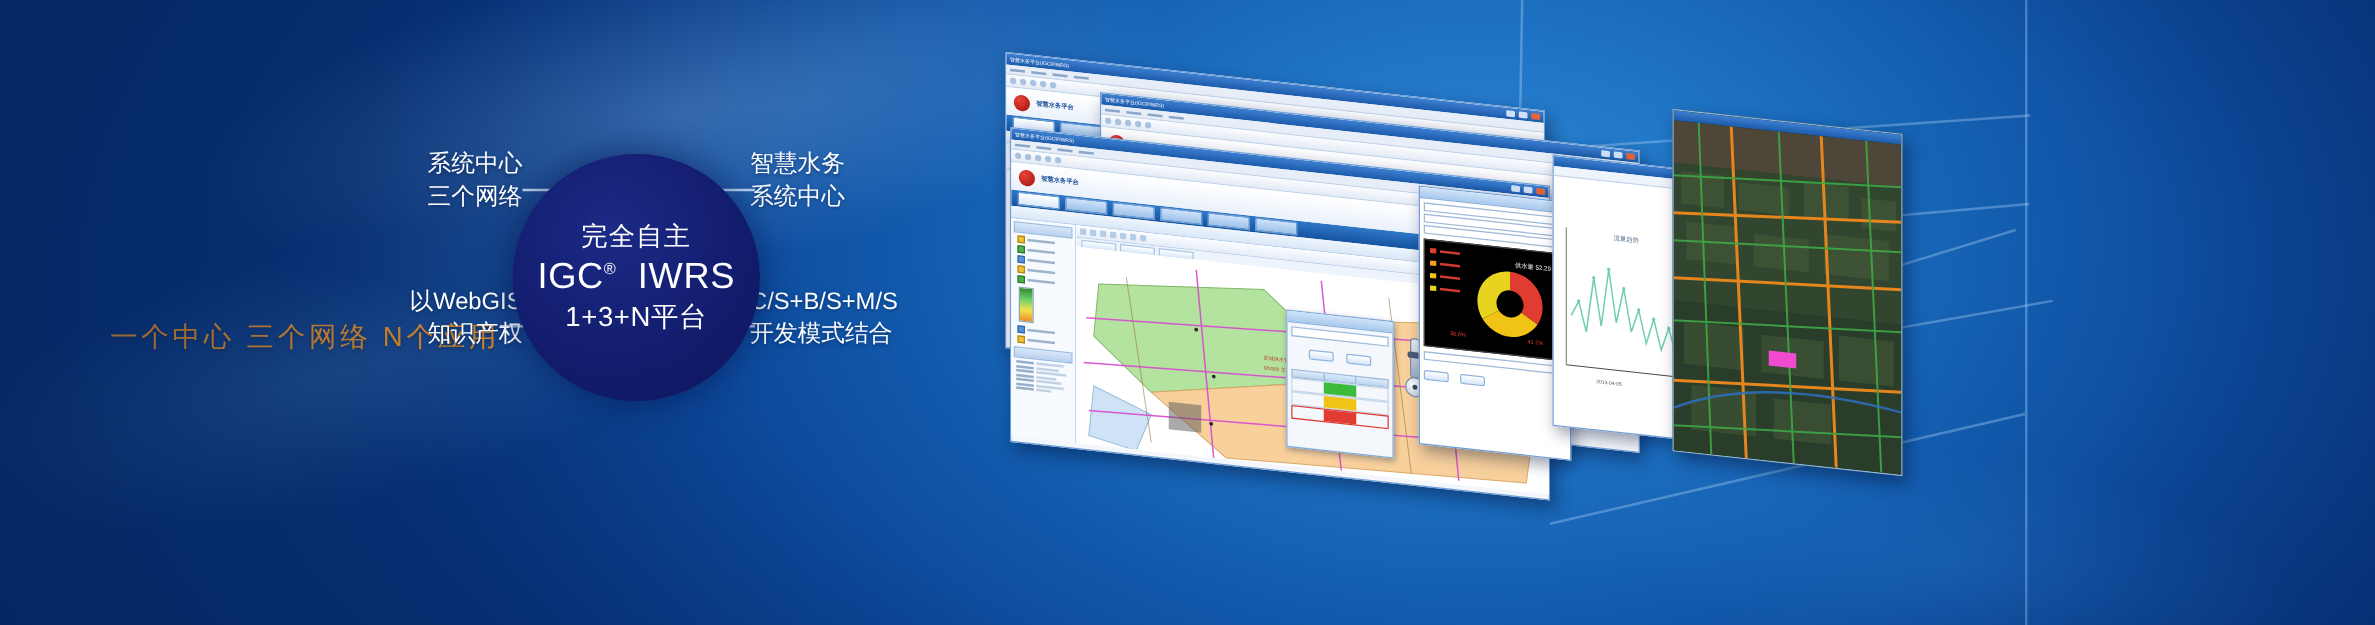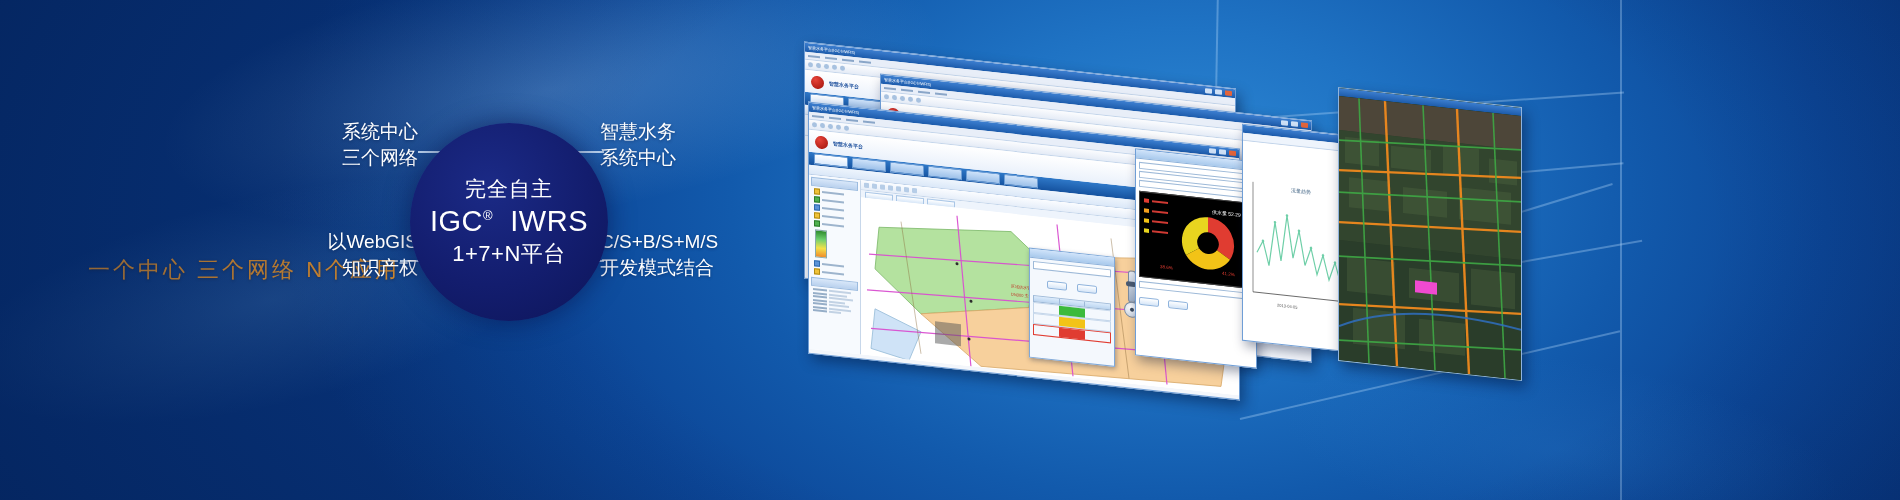--- a/index.html
+++ b/index.html
@@ -188,21 +188,21 @@
     </div>
 
     <div class="feat f-br">
       <div>C/S+B/S+M/S</div>
       <div>开发模式结合</div>
     </div>
 
     <div class="circle">
       <div class="c-top">完全自主</div>
       <div class="c-mid"><span>IGC</span><span class="reg">®</span>&nbsp;&nbsp;<span>IWRS</span></div>
-      <div class="c-bot">1+7+N平台</div>
+      <div class="c-bot">1+3+N平台</div>
     </div>
   </div>
 
   <div class="tagline">一个中心  三个网络  N个应用</div>
 
   <div class="stack">
 
     <div class="win w1">
       <div class="tbar">
         <div class="tt">智慧水务平台(IGC®IWRS)</div>

